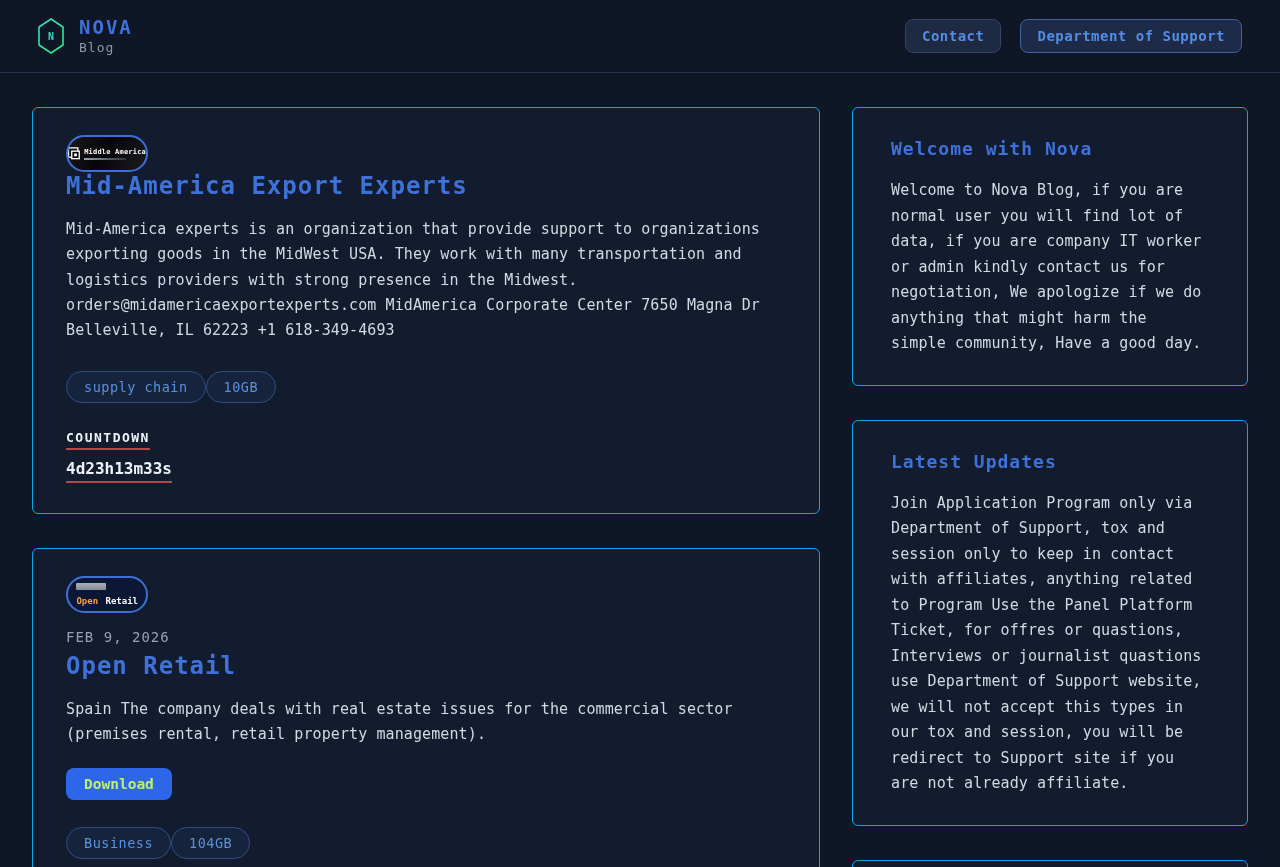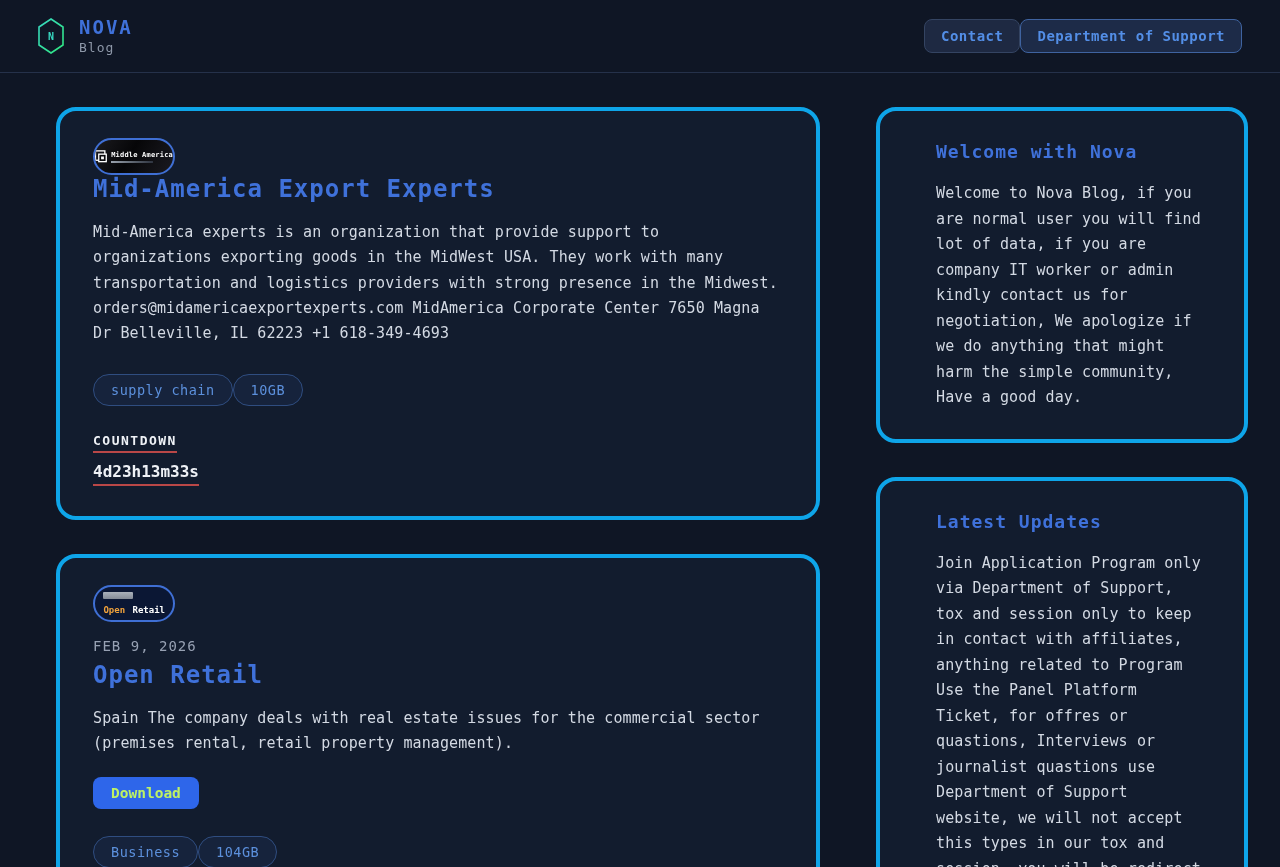--- a/index.html
+++ b/index.html
@@ -11,36 +11,36 @@
   }
   
   header {
     height: 73px; padding: 0 38px 0 36px;
     display: flex; align-items: center; justify-content: space-between;
     border-bottom: 1px solid #25314a;
   }
   .brand { display: flex; align-items: center; gap: 13px; }
   .brand-name { color: #3f71da; font-weight: bold; font-size: 19px; letter-spacing: 2px; line-height: 1.1; }
   .brand-sub { color: #8d97a8; font-size: 13px; letter-spacing: 1px; margin-top: 2px; }
-  nav { display: flex; }
+  nav { display: flex; gap: 19px; }
   .nav-btn {
     background: #1e2942; border: 1px solid #344462; border-radius: 8px;
     color: #538ee6; font-family: inherit; font-weight: bold; font-size: 14px;
     padding: 8px 16px; letter-spacing: 0.5px; cursor: pointer; white-space: nowrap;
   }
   .nav-btn.accent { border-color: #3f63a0; background: #1d2b48; }
   
   main { display: flex; gap: 32px; padding: 34px 32px 0 32px; align-items: flex-start; }
   .posts { width: 788px; flex: none; display: flex; flex-direction: column; gap: 34px; }
   aside { width: 396px; flex: none; display: flex; flex-direction: column; gap: 34px; }
   .card {
-    background: #121c2e; border: 4px solid #0ea5e9; border-radius: 20px; margin-left: 24px;
+    background: #121c2e; border: 1px solid #0ea5e9; border-radius: 6px;
   }
   .post { padding: 27px 33px 30px 33px; }
-  .side { padding: 30px 38px 28px 56px; }
+  .side { padding: 30px 38px 28px 38px; }
   
   .logo-badge {
     width: 82px; height: 37px; border: 2px solid #3f6fd4; border-radius: 19px;
     overflow: hidden; position: relative; flex: none;
   }
   .badge-ma {
     background: linear-gradient(120deg, #1b1b1f 0%, #060608 45%, #101014 70%, #1a1a20 100%);
     display: flex; align-items: center; justify-content: center; gap: 4px;
   }
   .ma-text-col { display: flex; flex-direction: column; }

